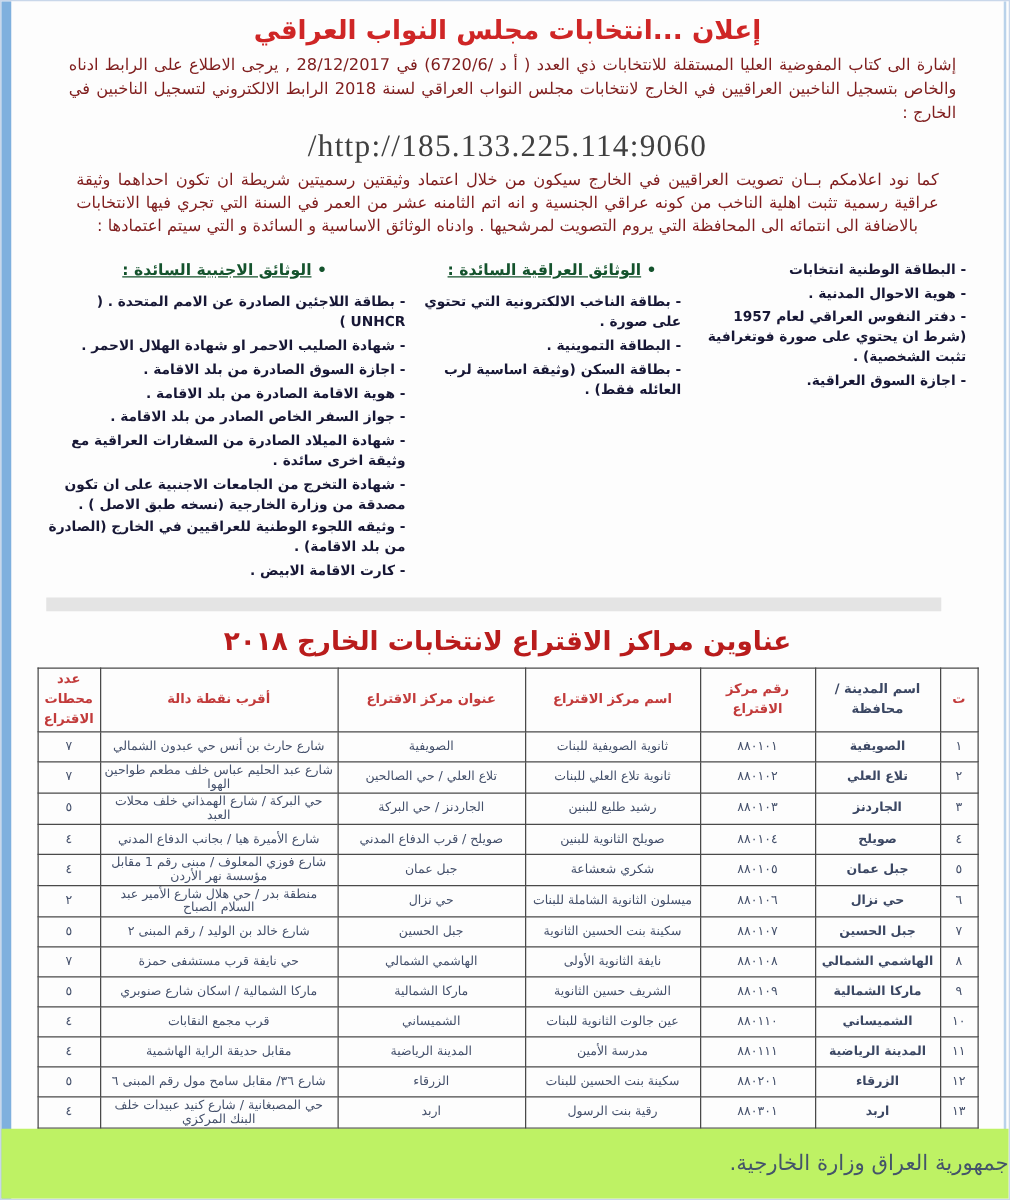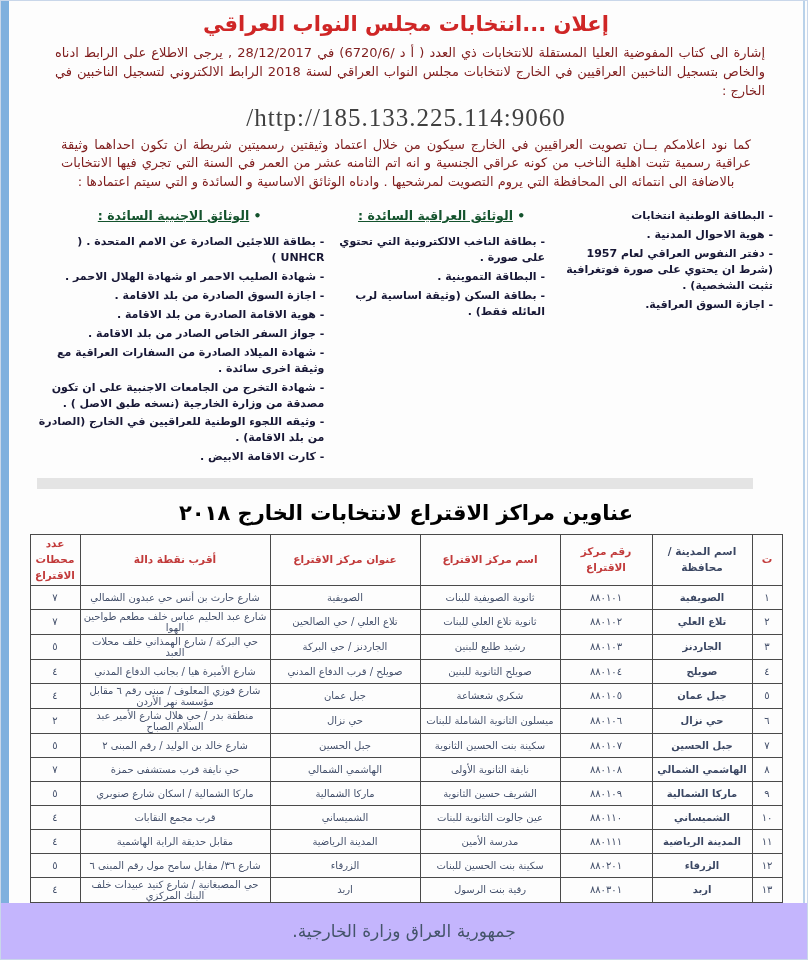--- a/index.html
+++ b/index.html
@@ -44,21 +44,21 @@
   .doc-list-title .t { text-decoration:underline; }
   .doc-item {
     color:#171735; font-weight:bold; font-size:11px; line-height:1.45;
     text-align:right; margin-bottom:3px;
   }
   .doc-item::before { content:"- "; }
 
   .divider { height:11px; background:#e4e4e4; margin:10px 38px 0 16px; }
 
   .table-title {
-    color:#000000; font-weight:bold; font-size:21px;
+    color:#b91c1c; font-weight:bold; font-size:21px;
     text-align:center; margin:12px 0 9px 0;
   }
   table.polling {
     width:752px; margin:0 auto; border-collapse:collapse; table-layout:fixed;
     background:#fdfdfd;
   }
   table.polling th, table.polling td {
     border:1px solid #4a4a4a; padding:1px 3px; text-align:center; vertical-align:middle;
     overflow:hidden;
   }
@@ -69,21 +69,21 @@
   table.polling th:nth-child(1), table.polling td:nth-child(1) { width:30px; }
   table.polling th:nth-child(2), table.polling td:nth-child(2) { width:100px; font-weight:bold; color:#3b4763; }
   table.polling th:nth-child(3), table.polling td:nth-child(3) { width:92px; }
   table.polling th:nth-child(4), table.polling td:nth-child(4) { width:140px; }
   table.polling th:nth-child(5), table.polling td:nth-child(5) { width:150px; }
   table.polling th:nth-child(6), table.polling td:nth-child(6) { width:190px; }
   table.polling th:nth-child(7), table.polling td:nth-child(7) { width:50px;text-align:center; }
 
   .footer {
     position:absolute; bottom:0; left:0; width:100%; height:56px;
-    background:#c4b5fd; display:flex; align-items:center; justify-content:center;
+    background:#bef264; display:flex; align-items:center; justify-content:flex-start;
     color:#44546a; font-size:17px;
   }
 </style>
 </head>
 <body>
 
 <div class="page">
   <div class="accent-left"></div>
   <div class="accent-right"></div>
 
@@ -189,21 +189,21 @@
             <td>صويلح / قرب الدفاع المدني</td>
             <td>شارع الأميرة هيا / بجانب الدفاع المدني</td>
             <td>٤</td>
           </tr>
           <tr>
             <td>٥</td>
             <td>جبل عمان</td>
             <td>٨٨٠١٠٥</td>
             <td>شكري شعشاعة</td>
             <td>جبل عمان</td>
-            <td>شارع فوزي المعلوف / مبنى رقم ٦ مقابل مؤسسة نهر الأردن</td>
+            <td>شارع فوزي المعلوف / مبنى رقم 1 مقابل مؤسسة نهر الأردن</td>
             <td>٤</td>
           </tr>
           <tr>
             <td>٦</td>
             <td>حي نزال</td>
             <td>٨٨٠١٠٦</td>
             <td>ميسلون الثانوية الشاملة للبنات</td>
             <td>حي نزال</td>
             <td>منطقة بدر / حي هلال شارع الأمير عبد السلام الصباح</td>
             <td>٢</td>

